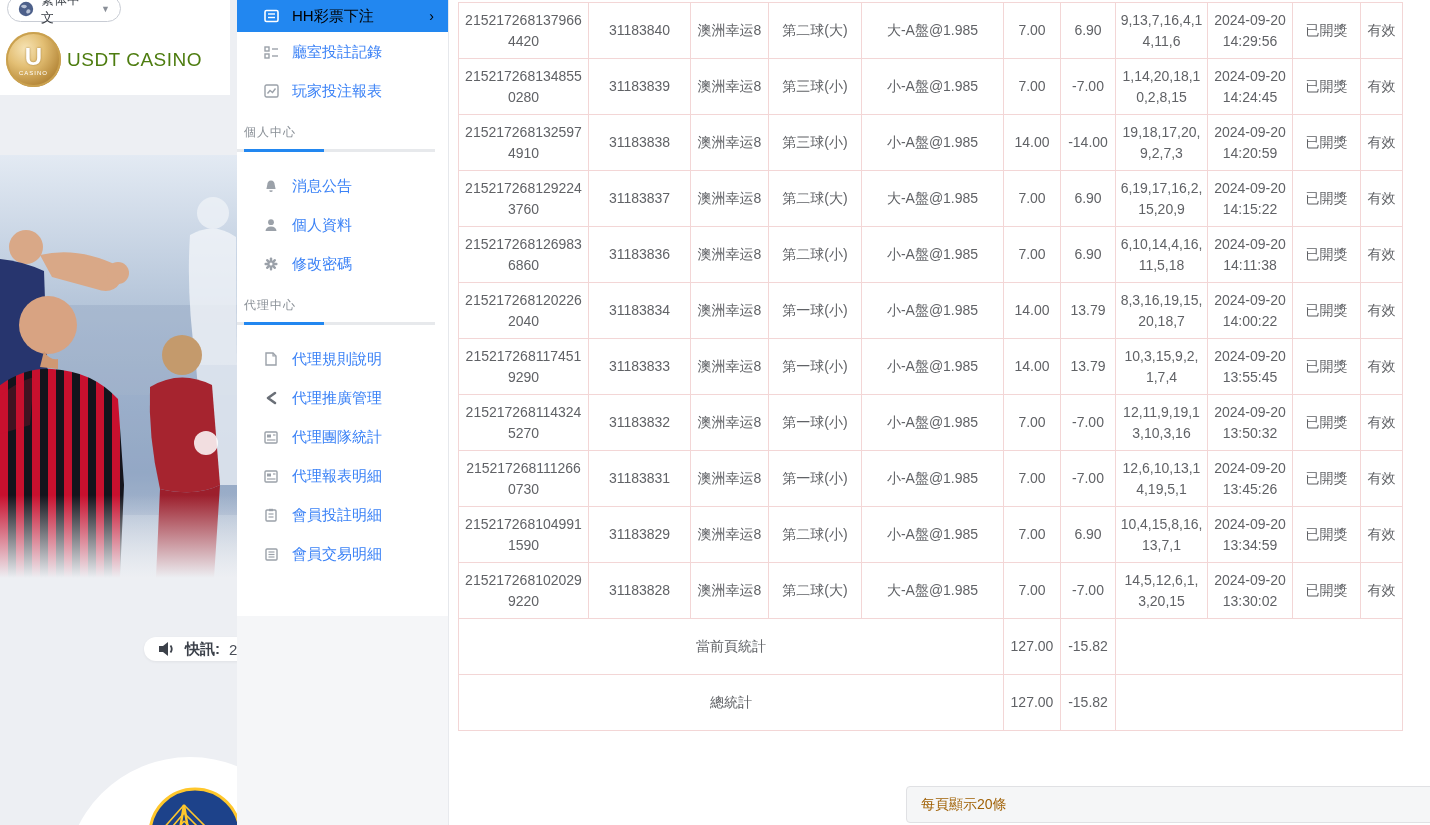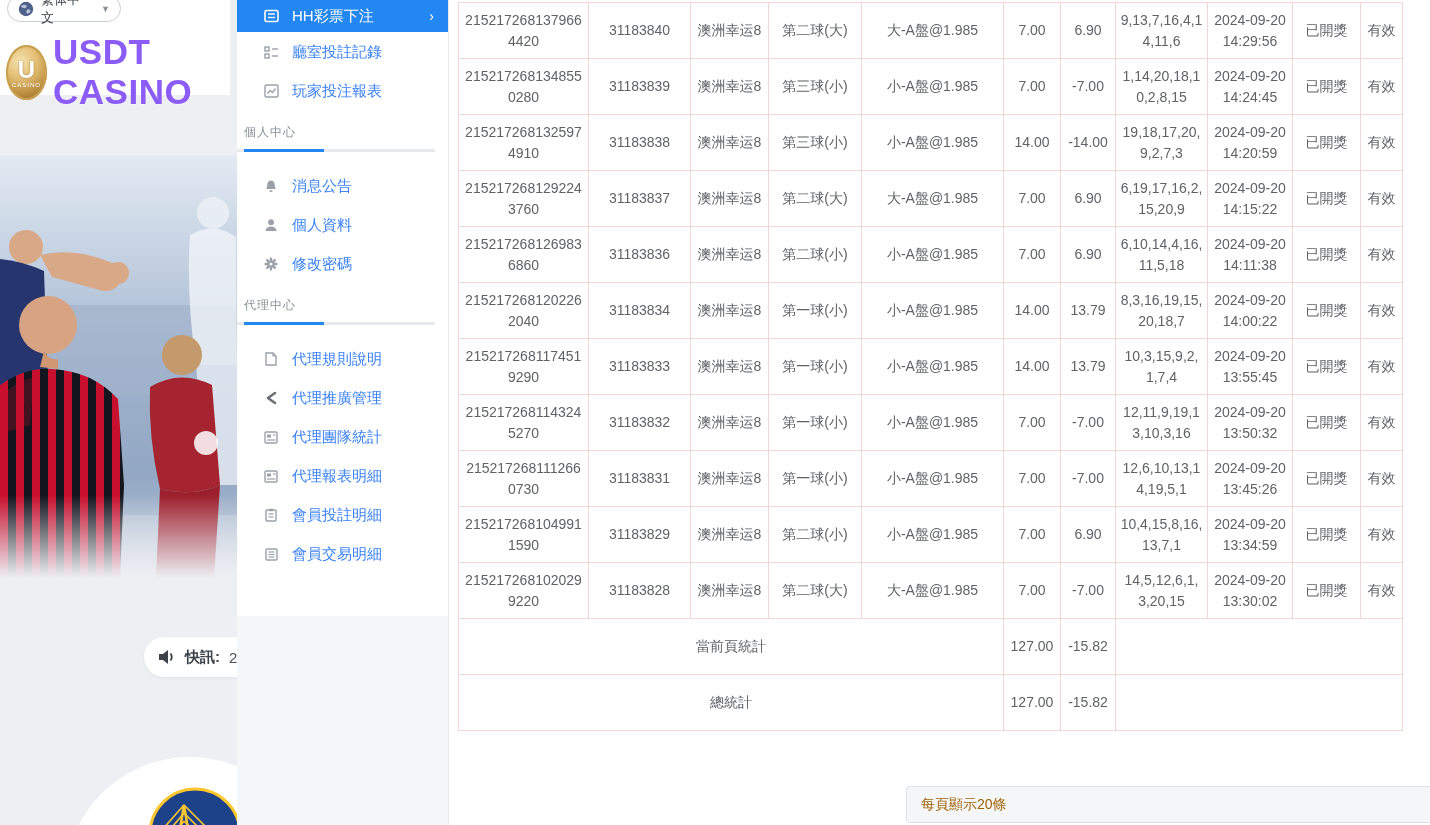--- a/index.html
+++ b/index.html
@@ -28,27 +28,27 @@
   }
   .coin .u{
     position:absolute;left:50%;top:46%;transform:translate(-50%,-50%);
     font-size:24px;font-weight:bold;color:#fff;text-shadow:0 0 2px #9a7430;
   }
   .coin .coin-sub{
     position:absolute;left:50%;top:74%;transform:translate(-50%,-50%);
     font-size:6px;color:#fff;letter-spacing:1px;
   }
   .brand-text{
-    font-size:35px;font-weight:bold;letter-spacing:0.5px;color:#8b5cf6;
+    font-size:19px;font-weight:normal;letter-spacing:0.5px;color:#4d7c0f;
     text-shadow:0 1px 0 rgba(255,255,255,.4);
   }
   .hero{position:absolute;left:0;top:155px;width:237px;height:423px;overflow:hidden;}
   .hero svg{display:block;}
   .marquee-pill{
-    position:absolute;left:144px;top:637px;width:140px;height:40px;border-radius:20px;
+    position:absolute;left:144px;top:637px;width:140px;height:24px;border-radius:20px;
     background:#fff;display:flex;align-items:center;gap:9px;padding:0 14px;box-sizing:border-box;
     box-shadow:0 1px 3px rgba(0,0,0,.06);
   }
   .marquee-label{font-size:15px;font-weight:bold;color:#3c414a;white-space:nowrap;}
   .marquee-partial{font-size:15px;color:#4a4f58;}
   .gsw-outer{
     position:absolute;left:65px;top:757px;width:250px;height:250px;border-radius:50%;background:#fff;
   }
   .gsw-badge{position:absolute;left:148px;top:787px;width:94px;height:94px;}
   
@@ -58,21 +58,21 @@
   }
   .sidebar-lower{
     position:absolute;left:237px;top:616px;width:211px;height:209px;background:#f5f6f8;
     border-right:1px solid #e8eaee;z-index:5;
   }
   .side-item{
     height:32px;display:flex;align-items:center;gap:13px;padding:0 14px 0 26px;
     font-size:15px;color:#3b82f6;cursor:pointer;margin-bottom:7px;
   }
   .side-item .icon{width:16px;height:16px;flex:0 0 auto;display:flex;align-items:center;justify-content:center;}
-  .side-item.active{background:#2287f0;color:#ffffff;margin-bottom:4px;}
+  .side-item.active{background:#2287f0;color:#000000;margin-bottom:4px;}
   .side-item .chevron{margin-left:auto;font-size:14px;line-height:1;}
   .section-title{
     font-size:12px;color:#8a9097;padding:10px 0 8px 7px;letter-spacing:1px;
   }
   .section-rule{position:relative;height:3px;margin:0 13px 18px 0;background:#e7e9ec;}
   .section-rule .blue{position:absolute;left:7px;top:0;width:80px;height:3px;background:#2287f0;}
   
   .content{position:absolute;left:448px;top:0;width:982px;height:825px;background:#fff;}
   table.bet{
     border-collapse:collapse;table-layout:fixed;width:944px;margin:2px 0 16px 10px;

